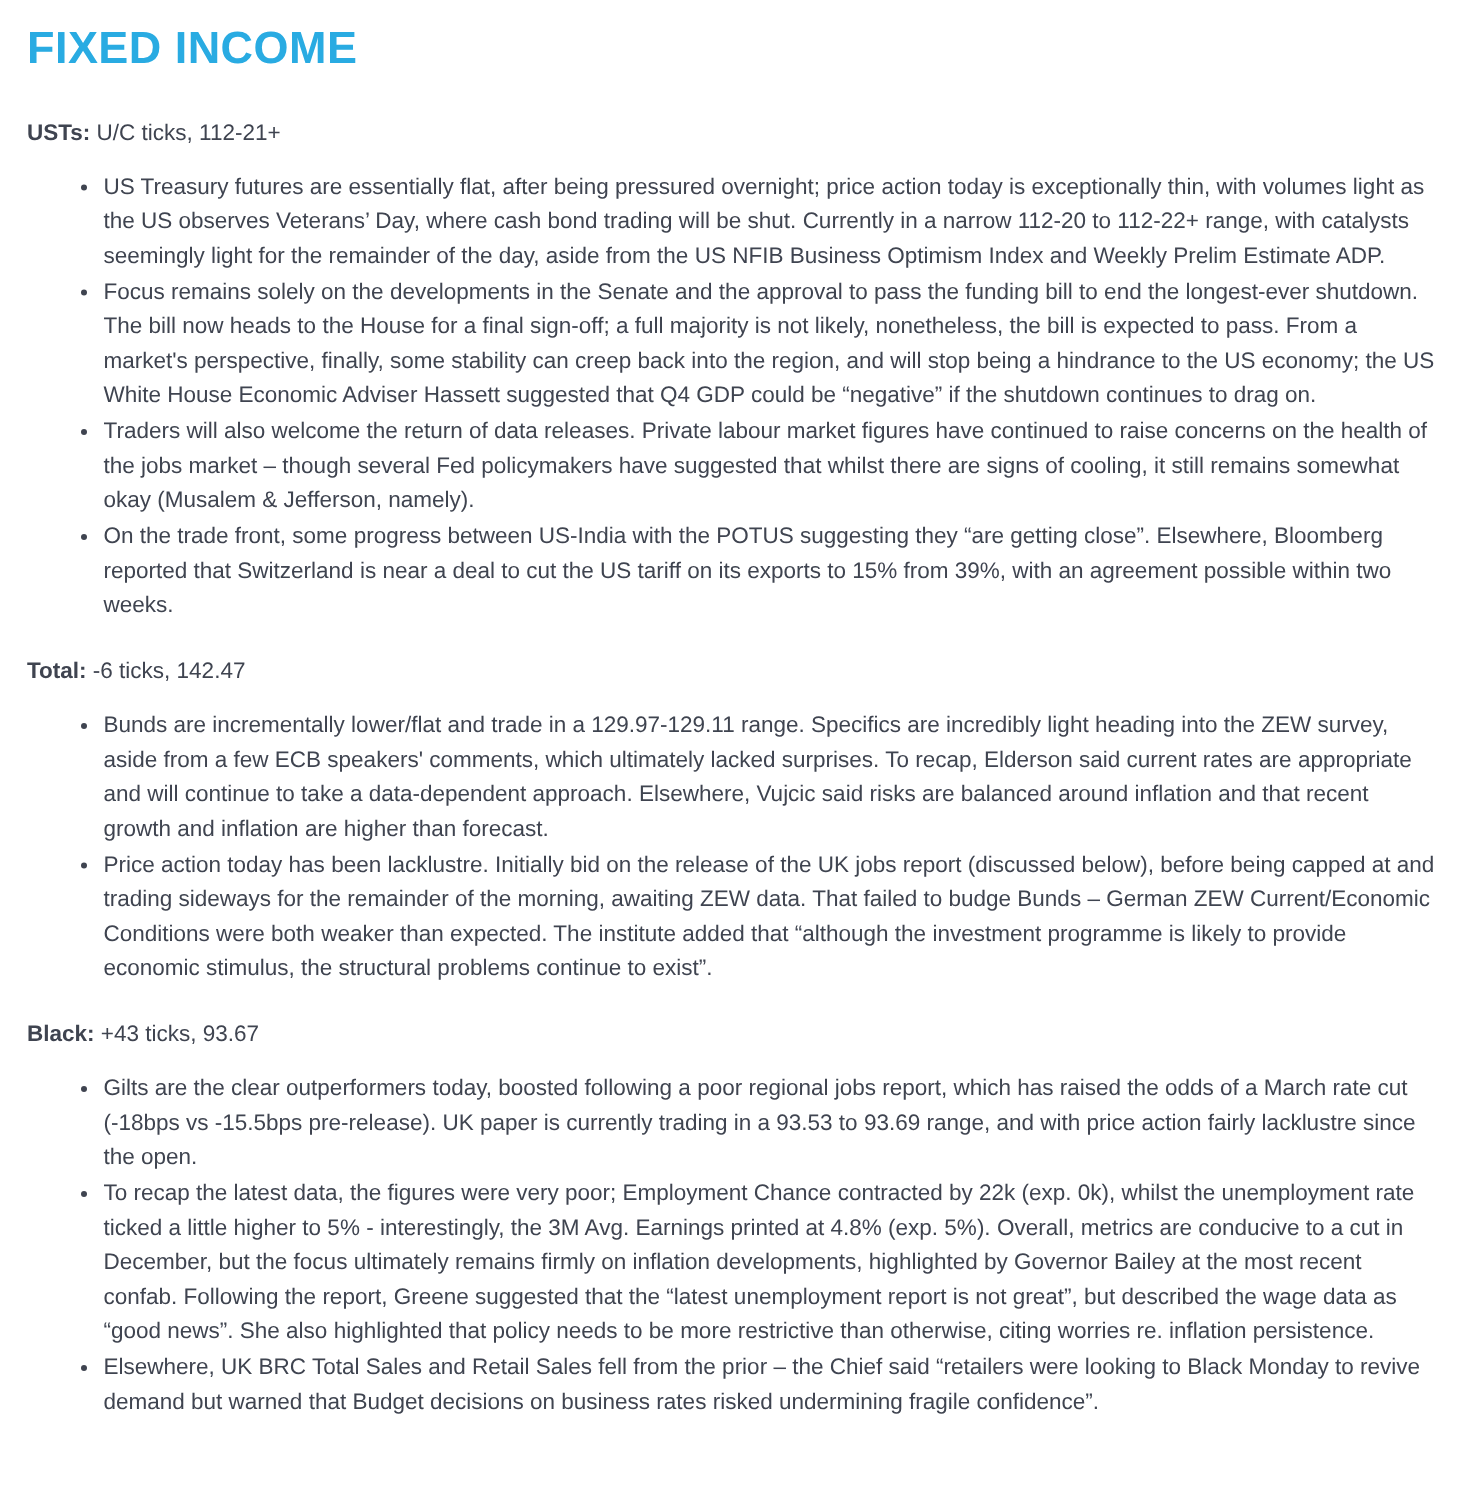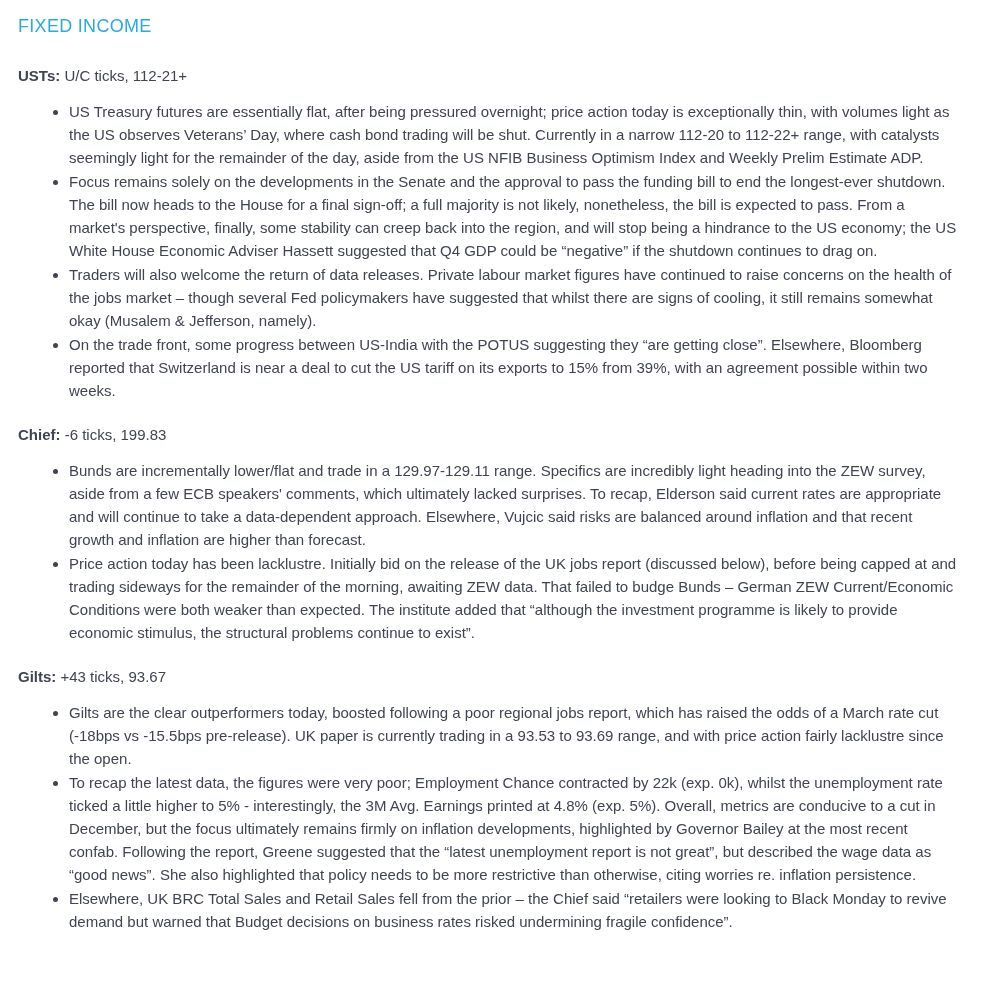--- a/index.html
+++ b/index.html
@@ -12,22 +12,22 @@
     min-height: 1000px;
     font-family: "Liberation Sans", "DejaVu Sans", sans-serif;
     color: #3f4450;
     box-sizing: border-box;
   }
   .page {
     padding: 12px 22px 20px 18px;
     box-sizing: border-box;
   }
   .page-title {
-    font-size: 18px;
-    font-weight: 400;
+    font-size: 30px;
+    font-weight: 700;
     letter-spacing: 0.3px;
     margin: 4px 0 28px 0;
   }
   .section-head {
     font-size: 15px;
     line-height: 22px;
     margin: 0 0 13px 0;
   }
   .section-head .label {
     font-weight: 700;
@@ -57,29 +57,29 @@
     <p class="section-head"><span class="label">USTs:</span><span> U/C ticks, 112-21+</span></p>
     <ul class="bullet-list">
       <li>US Treasury futures are essentially flat, after being pressured overnight; price action today is exceptionally thin, with volumes light as the US observes Veterans’ Day, where cash bond trading will be shut. Currently in a narrow 112-20 to 112-22+ range, with catalysts seemingly light for the remainder of the day, aside from the US NFIB Business Optimism Index and Weekly Prelim Estimate ADP.</li>
       <li>Focus remains solely on the developments in the Senate and the approval to pass the funding bill to end the longest-ever shutdown. The bill now heads to the House for a final sign-off; a full majority is not likely, nonetheless, the bill is expected to pass. From a market's perspective, finally, some stability can creep back into the region, and will stop being a hindrance to the US economy; the US White House Economic Adviser Hassett suggested that Q4 GDP could be “negative” if the shutdown continues to drag on.</li>
       <li>Traders will also welcome the return of data releases. Private labour market figures have continued to raise concerns on the health of the jobs market – though several Fed policymakers have suggested that whilst there are signs of cooling, it still remains somewhat okay (Musalem &amp; Jefferson, namely).</li>
       <li>On the trade front, some progress between US-India with the POTUS suggesting they “are getting close”. Elsewhere, Bloomberg reported that Switzerland is near a deal to cut the US tariff on its exports to 15% from 39%, with an agreement possible within two weeks.</li>
     </ul>
   </section>
 
   <section>
-    <p class="section-head"><span class="label">Chief:</span><span> -6 ticks, 199.83</span></p>
+    <p class="section-head"><span class="label">Total:</span><span> -6 ticks, 142.47</span></p>
     <ul class="bullet-list">
       <li>Bunds are incrementally lower/flat and trade in a 129.97-129.11 range. Specifics are incredibly light heading into the ZEW survey, aside from a few ECB speakers' comments, which ultimately lacked surprises. To recap, Elderson said current rates are appropriate and will continue to take a data-dependent approach. Elsewhere, Vujcic said risks are balanced around inflation and that recent growth and inflation are higher than forecast.</li>
       <li>Price action today has been lacklustre. Initially bid on the release of the UK jobs report (discussed below), before being capped at and trading sideways for the remainder of the morning, awaiting ZEW data. That failed to budge Bunds – German ZEW Current/Economic Conditions were both weaker than expected. The institute added that “although the investment programme is likely to provide economic stimulus, the structural problems continue to exist”.</li>
     </ul>
   </section>
 
   <section>
-    <p class="section-head"><span class="label">Gilts:</span><span> +43 ticks, 93.67</span></p>
+    <p class="section-head"><span class="label">Black:</span><span> +43 ticks, 93.67</span></p>
     <ul class="bullet-list">
       <li>Gilts are the clear outperformers today, boosted following a poor regional jobs report, which has raised the odds of a March rate cut (-18bps vs -15.5bps pre-release). UK paper is currently trading in a 93.53 to 93.69 range, and with price action fairly lacklustre since the open.</li>
       <li>To recap the latest data, the figures were very poor; Employment Chance contracted by 22k (exp. 0k), whilst the unemployment rate ticked a little higher to 5% - interestingly, the 3M Avg. Earnings printed at 4.8% (exp. 5%). Overall, metrics are conducive to a cut in December, but the focus ultimately remains firmly on inflation developments, highlighted by Governor Bailey at the most recent confab. Following the report, Greene suggested that the “latest unemployment report is not great”, but described the wage data as “good news”. She also highlighted that policy needs to be more restrictive than otherwise, citing worries re. inflation persistence.</li>
       <li>Elsewhere, UK BRC Total Sales and Retail Sales fell from the prior – the Chief said “retailers were looking to Black Monday to revive demand but warned that Budget decisions on business rates risked undermining fragile confidence”.</li>
     </ul>
   </section>
 
 </main>
 
 </body></html>

